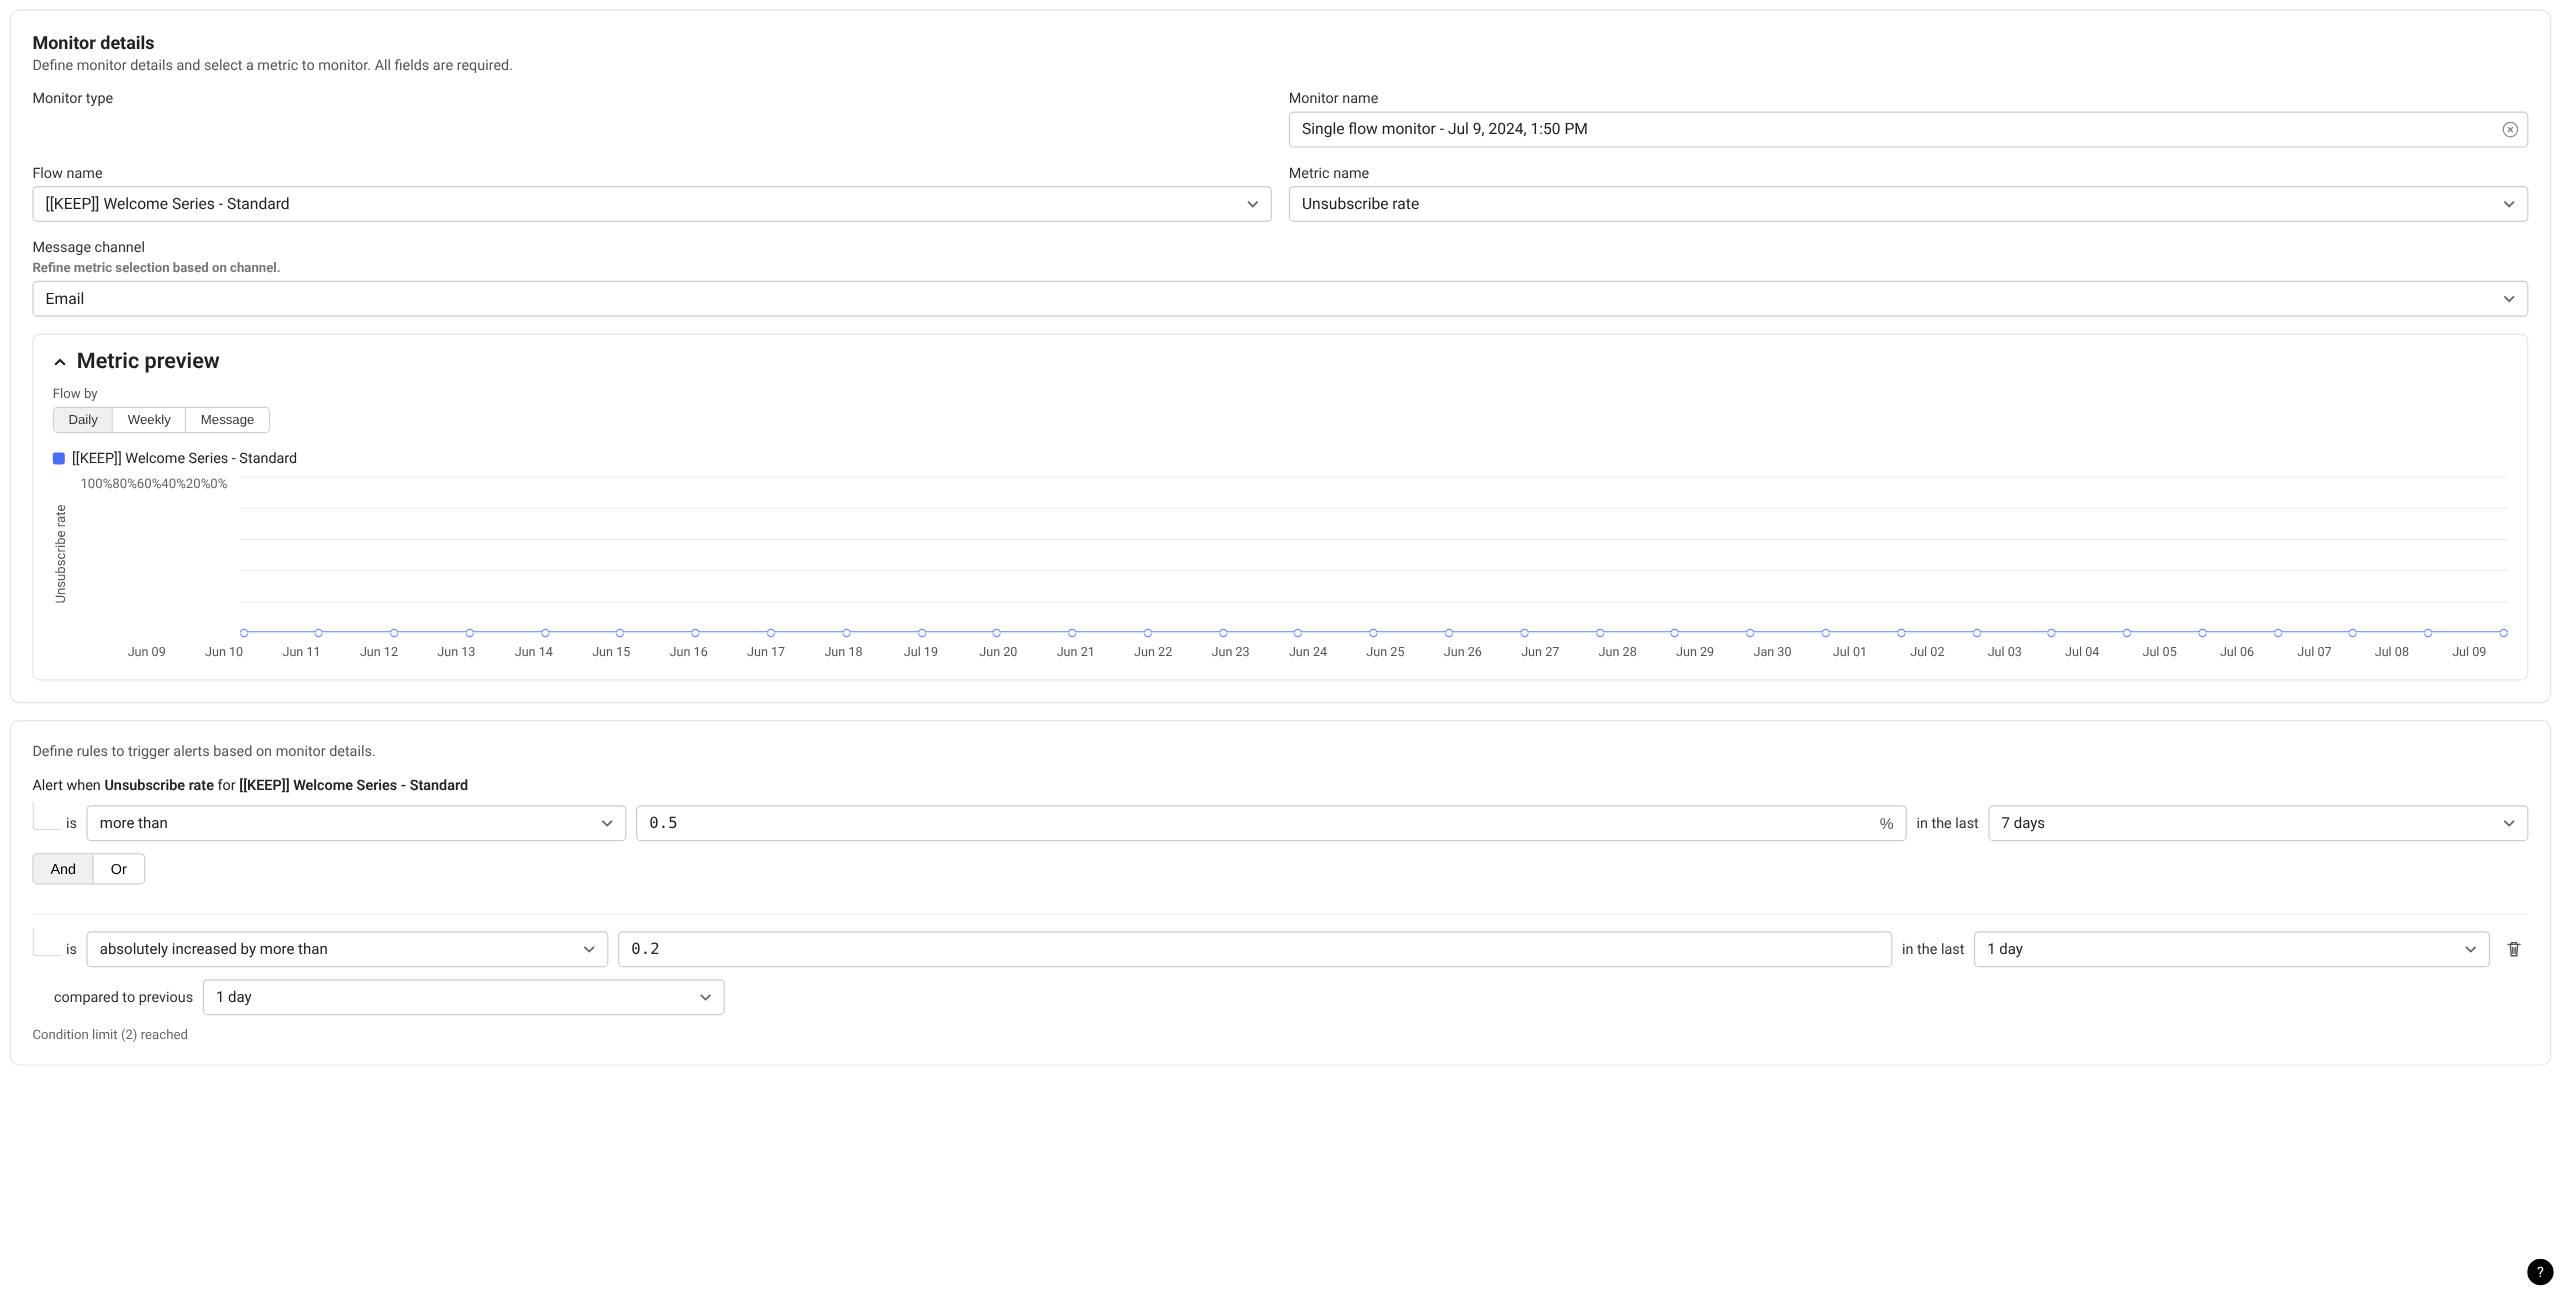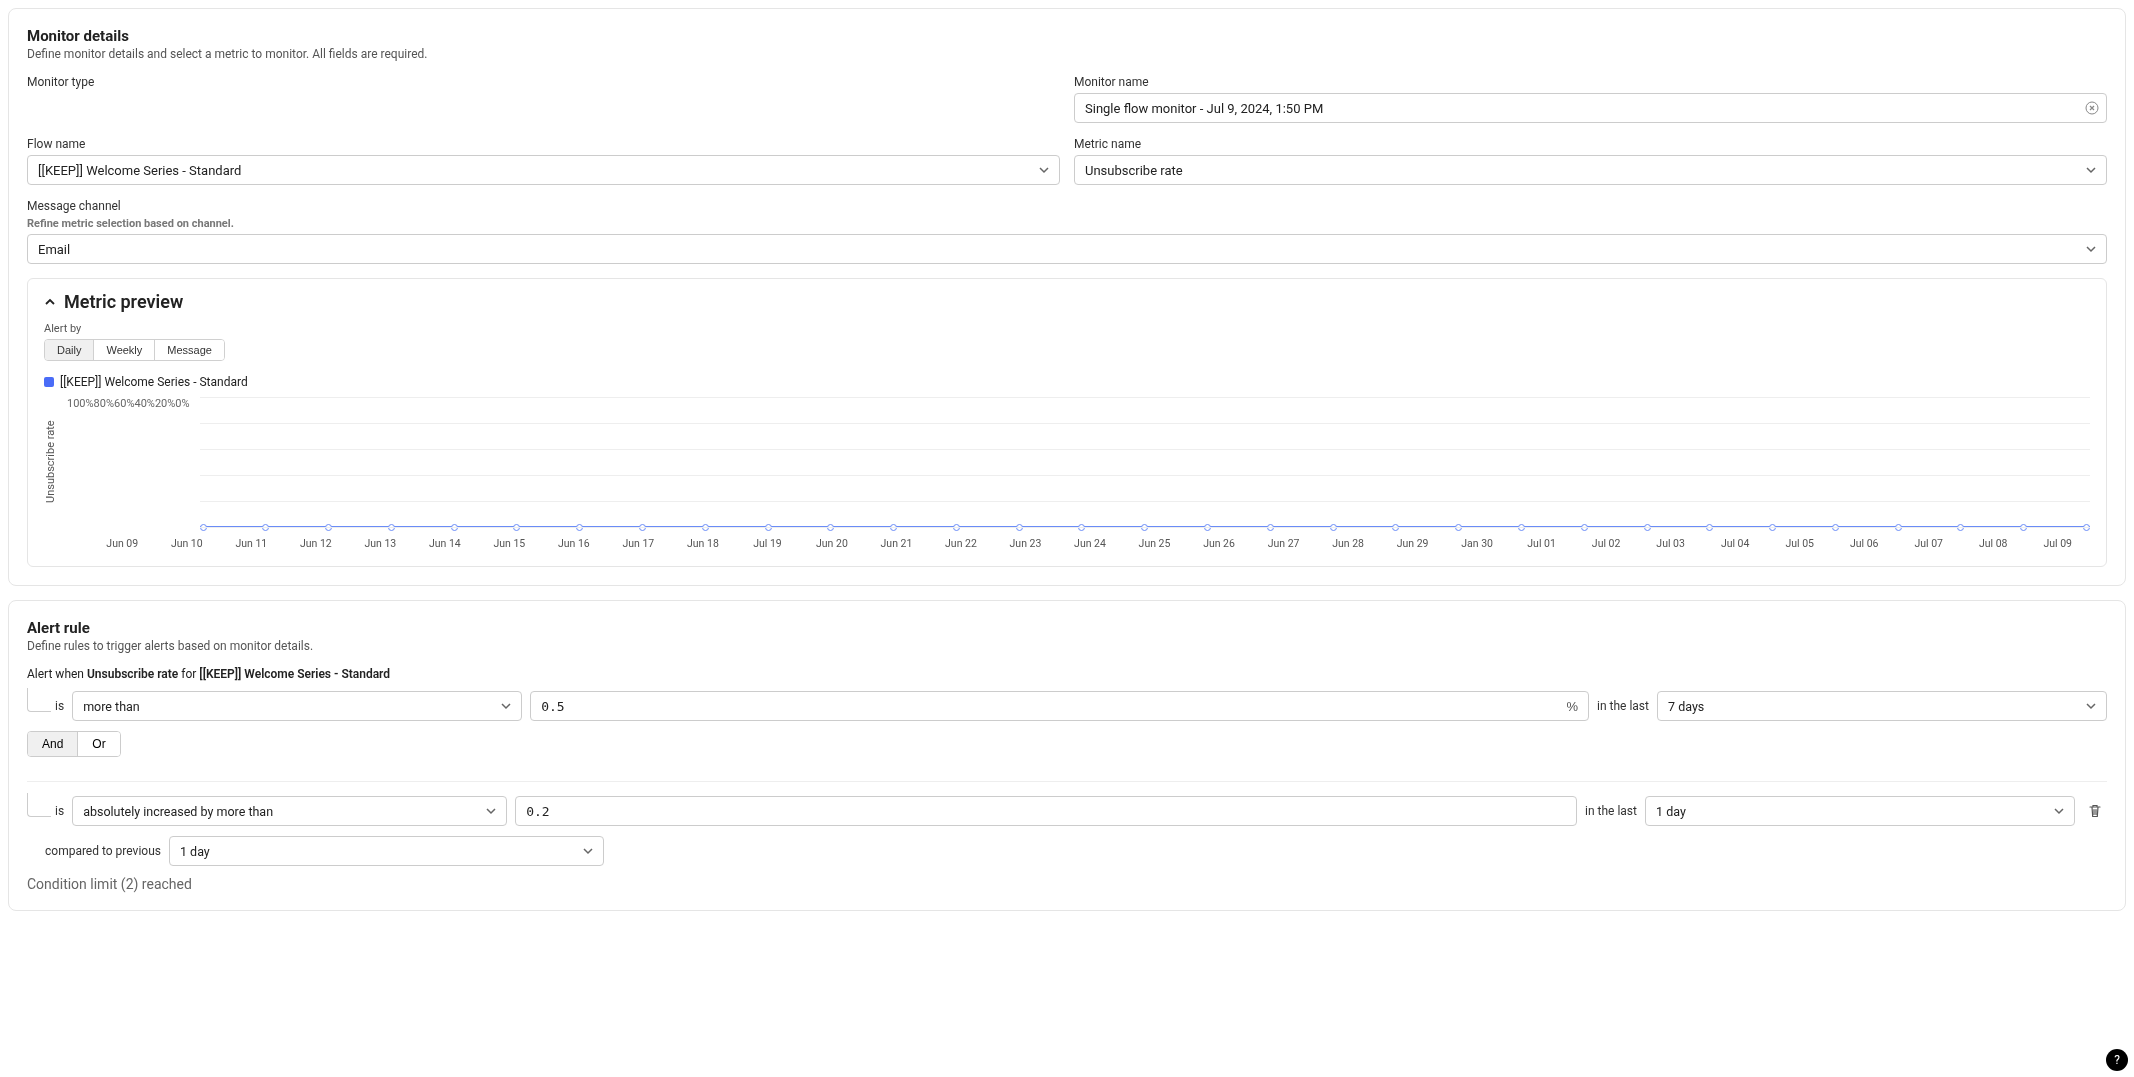--- a/index.html
+++ b/index.html
@@ -265,21 +265,21 @@
   }
   .andor-btn + .andor-btn { border-left: 1px solid #ccc; }
   .andor-btn.active { background: #f0f0f0; }
   .hr { border: none; border-top: 1px solid #eee; margin: 10px 0 14px; }
   .trash-icon {
     color: #555;
     cursor: pointer;
     padding: 4px;
   }
   .limit-text {
-    font-size: 14px;
+    font-size: 11px;
     color: #666;
   }
   .help-fab {
     position: fixed;
     right: 6px;
     bottom: 6px;
     width: 22px;
     height: 22px;
     background: #000;
     color: #fff;
@@ -368,21 +368,21 @@
   <div class="preview-box">
     <div class="preview-header">
       <span>
         <svg width="12" height="12" viewBox="0 0 12 12">
             <path d="M2 8l4-4 4 4" stroke="currentColor" stroke-width="1.8" fill="none"></path>
           </svg>
       </span>
       <span>Metric preview</span>
     </div>
 
-    <div class="groupby-label">Alert by</div>
+    <div class="groupby-label">Flow by</div>
     <div class="seg-group" id="groupby-seg">
         <button class="seg-btn active">Daily</button>
         <button class="seg-btn">Weekly</button>
         <button class="seg-btn">Message</button>
       </div>
 
     <div class="chart-legend">
       <span class="legend-swatch"></span>
       <span>[[KEEP]] Welcome Series - Standard</span>
     </div>
@@ -470,21 +470,20 @@
         <span>Jul 05</span>
         <span>Jul 06</span>
         <span>Jul 07</span>
         <span>Jul 08</span>
         <span>Jul 09</span>
       </div>
   </div>
 </div>
 
 <div class="panel">
-  <div class="section-title">Alert rule</div>
   <div class="section-sub">Define rules to trigger alerts based on monitor details.</div>
 
   <div class="alert-line">
     <span>Alert when</span>
     <span class="bold">Unsubscribe rate</span>
     <span>for</span>
     <span class="bold">[[KEEP]] Welcome Series - Standard</span>
   </div>
 
   

